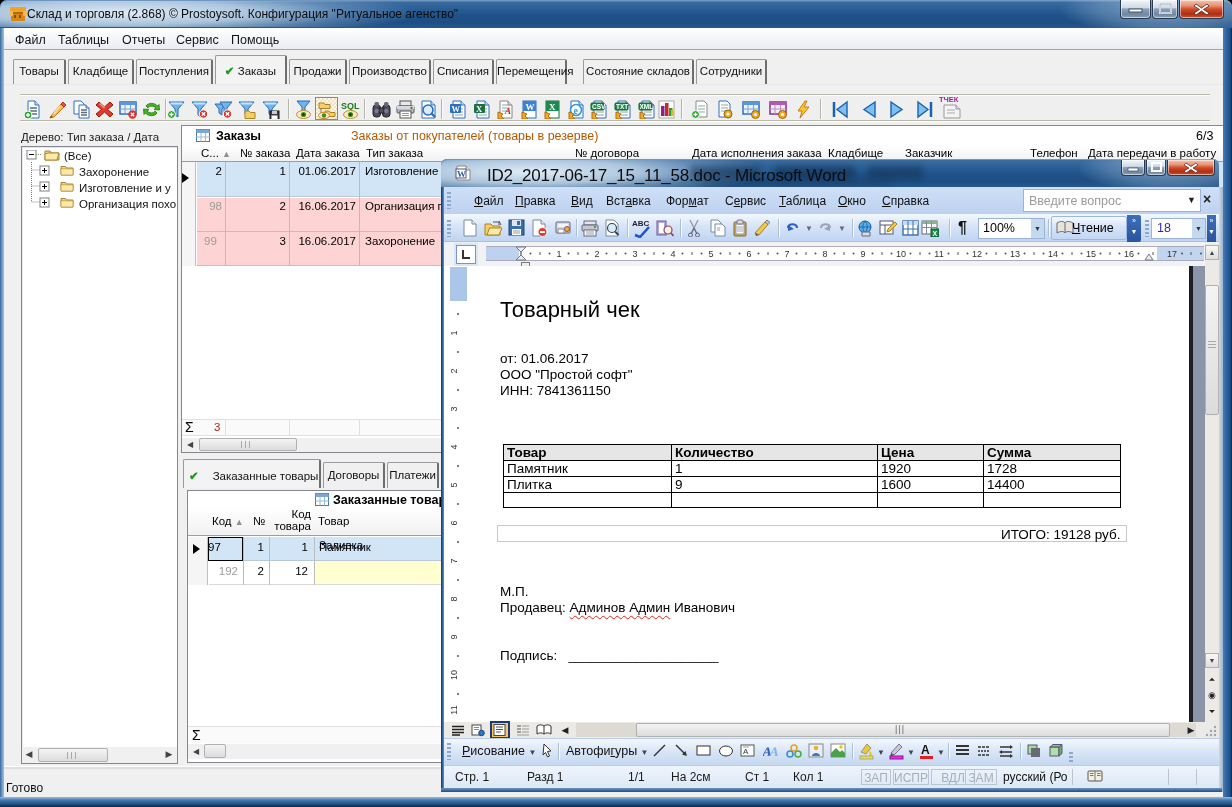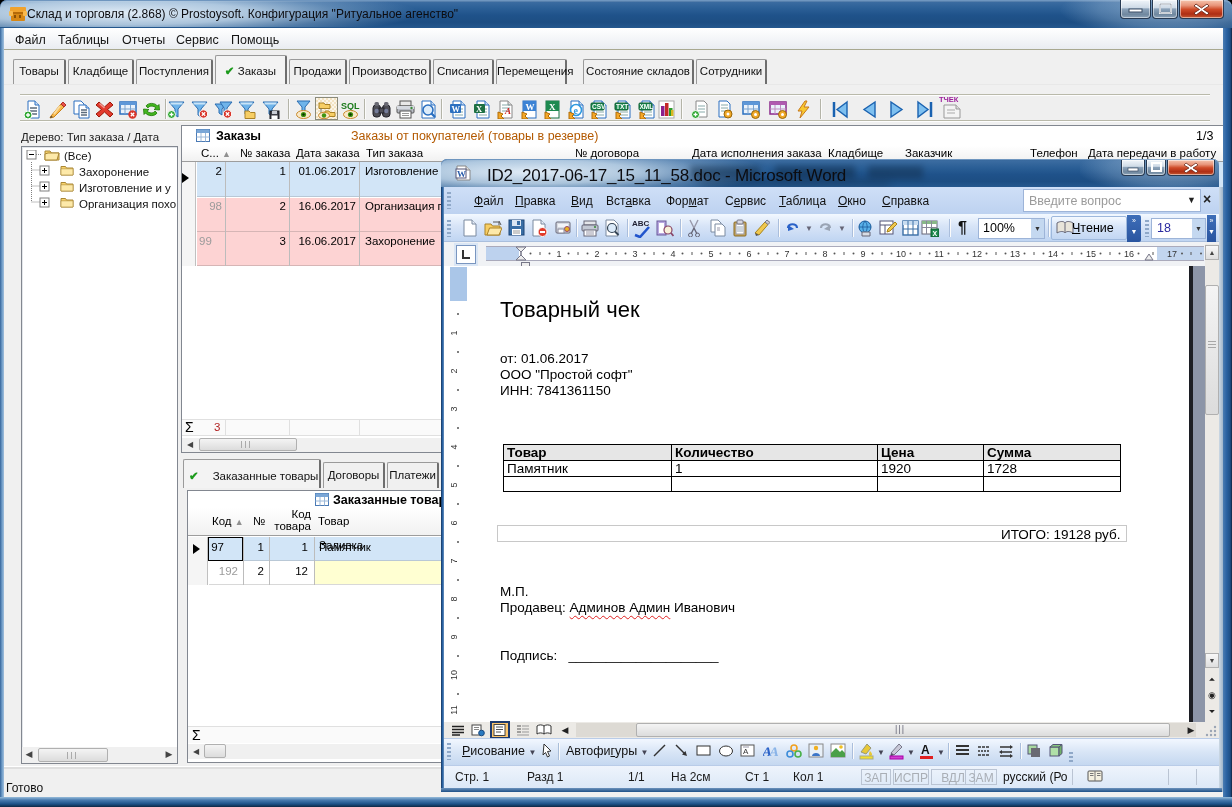--- a/index.html
+++ b/index.html
@@ -408,21 +408,21 @@
 </div>
 
 <div class="a" id="gridbox"></div>
 <svg class="a" style="left:196px;top:129px" width="14" height="13">
     <rect x="0.5" y="0.5" width="13" height="12" fill="#fff" stroke="#4a7ab5"></rect>
     <rect x="0.5" y="0.5" width="13" height="3.5" fill="#7ba7d7"></rect>
     <path d="M0.5 8 h13 M5 4 v8.5 M9.5 4 v8.5" stroke="#9cb8d8" fill="none"></path>
   </svg>
 <div class="a gcap" style="left:216px;top:129px">Заказы</div>
 <div class="a" style="left:351px;top:129px;font-size:12.5px;color:#b35900">Заказы от покупателей (товары в резерве)</div>
-<div class="a" style="left:1196px;top:129px;font-size:12.5px;color:#000">1/3</div>
+<div class="a" style="left:1196px;top:129px;font-size:12.5px;color:#000">6/3</div>
 
 <div class="a" style="left:182px;top:146px;width:1046px;height:16px;background:linear-gradient(180deg,#ffffff,#f1f1f1);border-bottom:1px solid #9d9d9d"></div>
 <div class="a ghdr" style="left:201px;top:147px">С... <span style="color:#909090;font-size:9px">▲</span></div>
 <div class="a ghdr" style="left:240px;top:147px">№ заказа</div>
 <div class="a ghdr" style="left:296px;top:147px">Дата заказа</div>
 <div class="a ghdr" style="left:366px;top:147px">Тип заказа</div>
 <div class="a ghdr" style="left:575px;top:147px">№ договора</div>
 <div class="a ghdr" style="left:692px;top:147px">Дата исполнения заказа</div>
 <div class="a ghdr" style="left:828px;top:147px">Кладбище</div>
 <div class="a ghdr" style="left:905px;top:147px">Заказчик</div>
@@ -438,21 +438,21 @@
 <div class="a" style="left:289px;top:162px;width:1px;height:104px;background:#bcbcbc"></div>
 <div class="a" style="left:359px;top:162px;width:1px;height:104px;background:#bcbcbc"></div>
 <div class="a gcell" style="left:199px;top:165px;width:23px;text-align:right">2</div>
 <div class="a gcell" style="left:230px;top:165px;width:56px;text-align:right">1</div>
 <div class="a gcell" style="left:295px;top:165px;width:61px;text-align:right">01.06.2017</div>
 <div class="a gcell" style="left:365px;top:165px">Изготовление</div>
 <div class="a gcell" style="left:199px;top:200px;width:23px;text-align:right;color:#9b9b9b">98</div>
 <div class="a gcell" style="left:230px;top:200px;width:56px;text-align:right">2</div>
 <div class="a gcell" style="left:295px;top:200px;width:61px;text-align:right">16.06.2017</div>
 <div class="a gcell" style="left:365px;top:200px">Организация п</div>
-<div class="a gcell" style="left:199px;top:235px;width:23px;text-align:left;color:#9b9b9b">99</div>
+<div class="a gcell" style="left:199px;top:235px;width:23px;text-align:center;color:#9b9b9b">99</div>
 <div class="a gcell" style="left:230px;top:235px;width:56px;text-align:right">3</div>
 <div class="a gcell" style="left:295px;top:235px;width:61px;text-align:right">16.06.2017</div>
 <div class="a gcell" style="left:365px;top:235px">Захоронение</div>
 
 <div class="a" style="left:182px;top:419px;width:1046px;height:17px;background:#fafafa;border-top:1px solid #e0e0e0;border-bottom:1px solid #e0e0e0"></div>
 <div class="a" style="left:225px;top:419px;width:1px;height:17px;background:#e0e0e0"></div>
 <div class="a" style="left:289px;top:419px;width:1px;height:17px;background:#e0e0e0"></div>
 <div class="a" style="left:359px;top:419px;width:1px;height:17px;background:#e0e0e0"></div>
 <div class="a" style="left:185px;top:419px;font-size:14px;color:#000">Σ</div>
 <div class="a" style="left:214px;top:421px;font-size:11.5px;color:#b22222">3</div>
@@ -482,21 +482,21 @@
 <div class="a ghdr" style="left:318px;top:515px">Товар</div>
 <div class="a" style="left:188px;top:537px;width:20px;height:48px;background:#f5f5f5;border-right:1px solid #c0c0c0"></div>
 <div class="a" style="left:209px;top:537px;width:1019px;height:24px;background:#d2e5f7;border-bottom:1px solid #b9c8d6"></div>
 <div class="a" style="left:209px;top:561px;width:105px;height:24px;background:#fff;border-bottom:1px solid #d8d8d8"></div>
 <div class="a" style="left:314px;top:561px;width:914px;height:24px;background:#ffffd2;border-bottom:1px solid #d8d8d8"></div>
 <div class="a" style="left:193px;top:544px;width:0;height:0;border-left:7px solid #000;border-top:5px solid transparent;border-bottom:5px solid transparent"></div>
 <div class="a" style="left:208px;top:537px;width:35px;height:24px;border:1px solid #000;background:#d2e5f7"></div>
 <div class="a" style="left:243px;top:537px;width:1px;height:48px;background:#bcbcbc"></div>
 <div class="a" style="left:269px;top:537px;width:1px;height:48px;background:#bcbcbc"></div>
 <div class="a" style="left:314px;top:537px;width:1px;height:48px;background:#bcbcbc"></div>
-<div class="a gcell" style="left:196px;top:541px;width:28px;text-align:right">97</div>
+<div class="a gcell" style="left:208px;top:541px;width:28px;">97</div>
 <div class="a gcell" style="left:244px;top:541px;width:20px;text-align:right">1</div>
 <div class="a gcell" style="left:270px;top:541px;width:38px;text-align:right">1</div>
 <div class="a gcell" style="left:319px;top:541px">Памятник</div>
 <div class="a gcell" style="left:210px;top:565px;width:28px;text-align:right;color:#9b9b9b">192</div>
 <div class="a gcell" style="left:244px;top:565px;width:20px;text-align:right">2</div>
 <div class="a gcell" style="left:270px;top:565px;width:38px;text-align:right">12</div>
 <div class="a gcell" style="left:319px;top:539px">Заливка</div>
 
 <div class="a" style="left:188px;top:726px;width:1040px;height:17px;background:#fafafa;border-top:1px solid #e0e0e0"></div>
 <div class="a" style="left:192px;top:727px;font-size:14px;color:#000">Σ</div>
@@ -803,20 +803,26 @@
         <td style="border:1px solid #000;padding:0 3px;font-weight:bold;width:106px">Цена</td>
         <td style="border:1px solid #000;padding:0 3px;font-weight:bold">Сумма</td>
       </tr>
 <tr>
         <td style="border:1px solid #000;padding:0 3px;height:15px">Памятник</td>
         <td style="border:1px solid #000;padding:0 3px">1</td>
         <td style="border:1px solid #000;padding:0 3px">1920</td>
         <td style="border:1px solid #000;padding:0 3px">1728</td>
       </tr>
 <tr>
+        <td style="border:1px solid #000;padding:0 3px;height:15px">Плитка</td>
+        <td style="border:1px solid #000;padding:0 3px">9</td>
+        <td style="border:1px solid #000;padding:0 3px">1600</td>
+        <td style="border:1px solid #000;padding:0 3px">14400</td>
+      </tr>
+<tr>
         <td style="border:1px solid #000;padding:0 3px;height:15px"></td>
         <td style="border:1px solid #000;padding:0 3px"></td>
         <td style="border:1px solid #000;padding:0 3px"></td>
         <td style="border:1px solid #000;padding:0 3px"></td>
       </tr>
 </tbody>
   </table>
 <div class="a" style="left:497px;top:525px;width:630px;height:17px;border:1px solid #c8c8c8"></div>
 <div class="a doc" style="left:1001px;top:527px">ИТОГО: 19128 руб.</div>
 <div class="a doc" style="left:500px;top:584px">М.П.</div>

